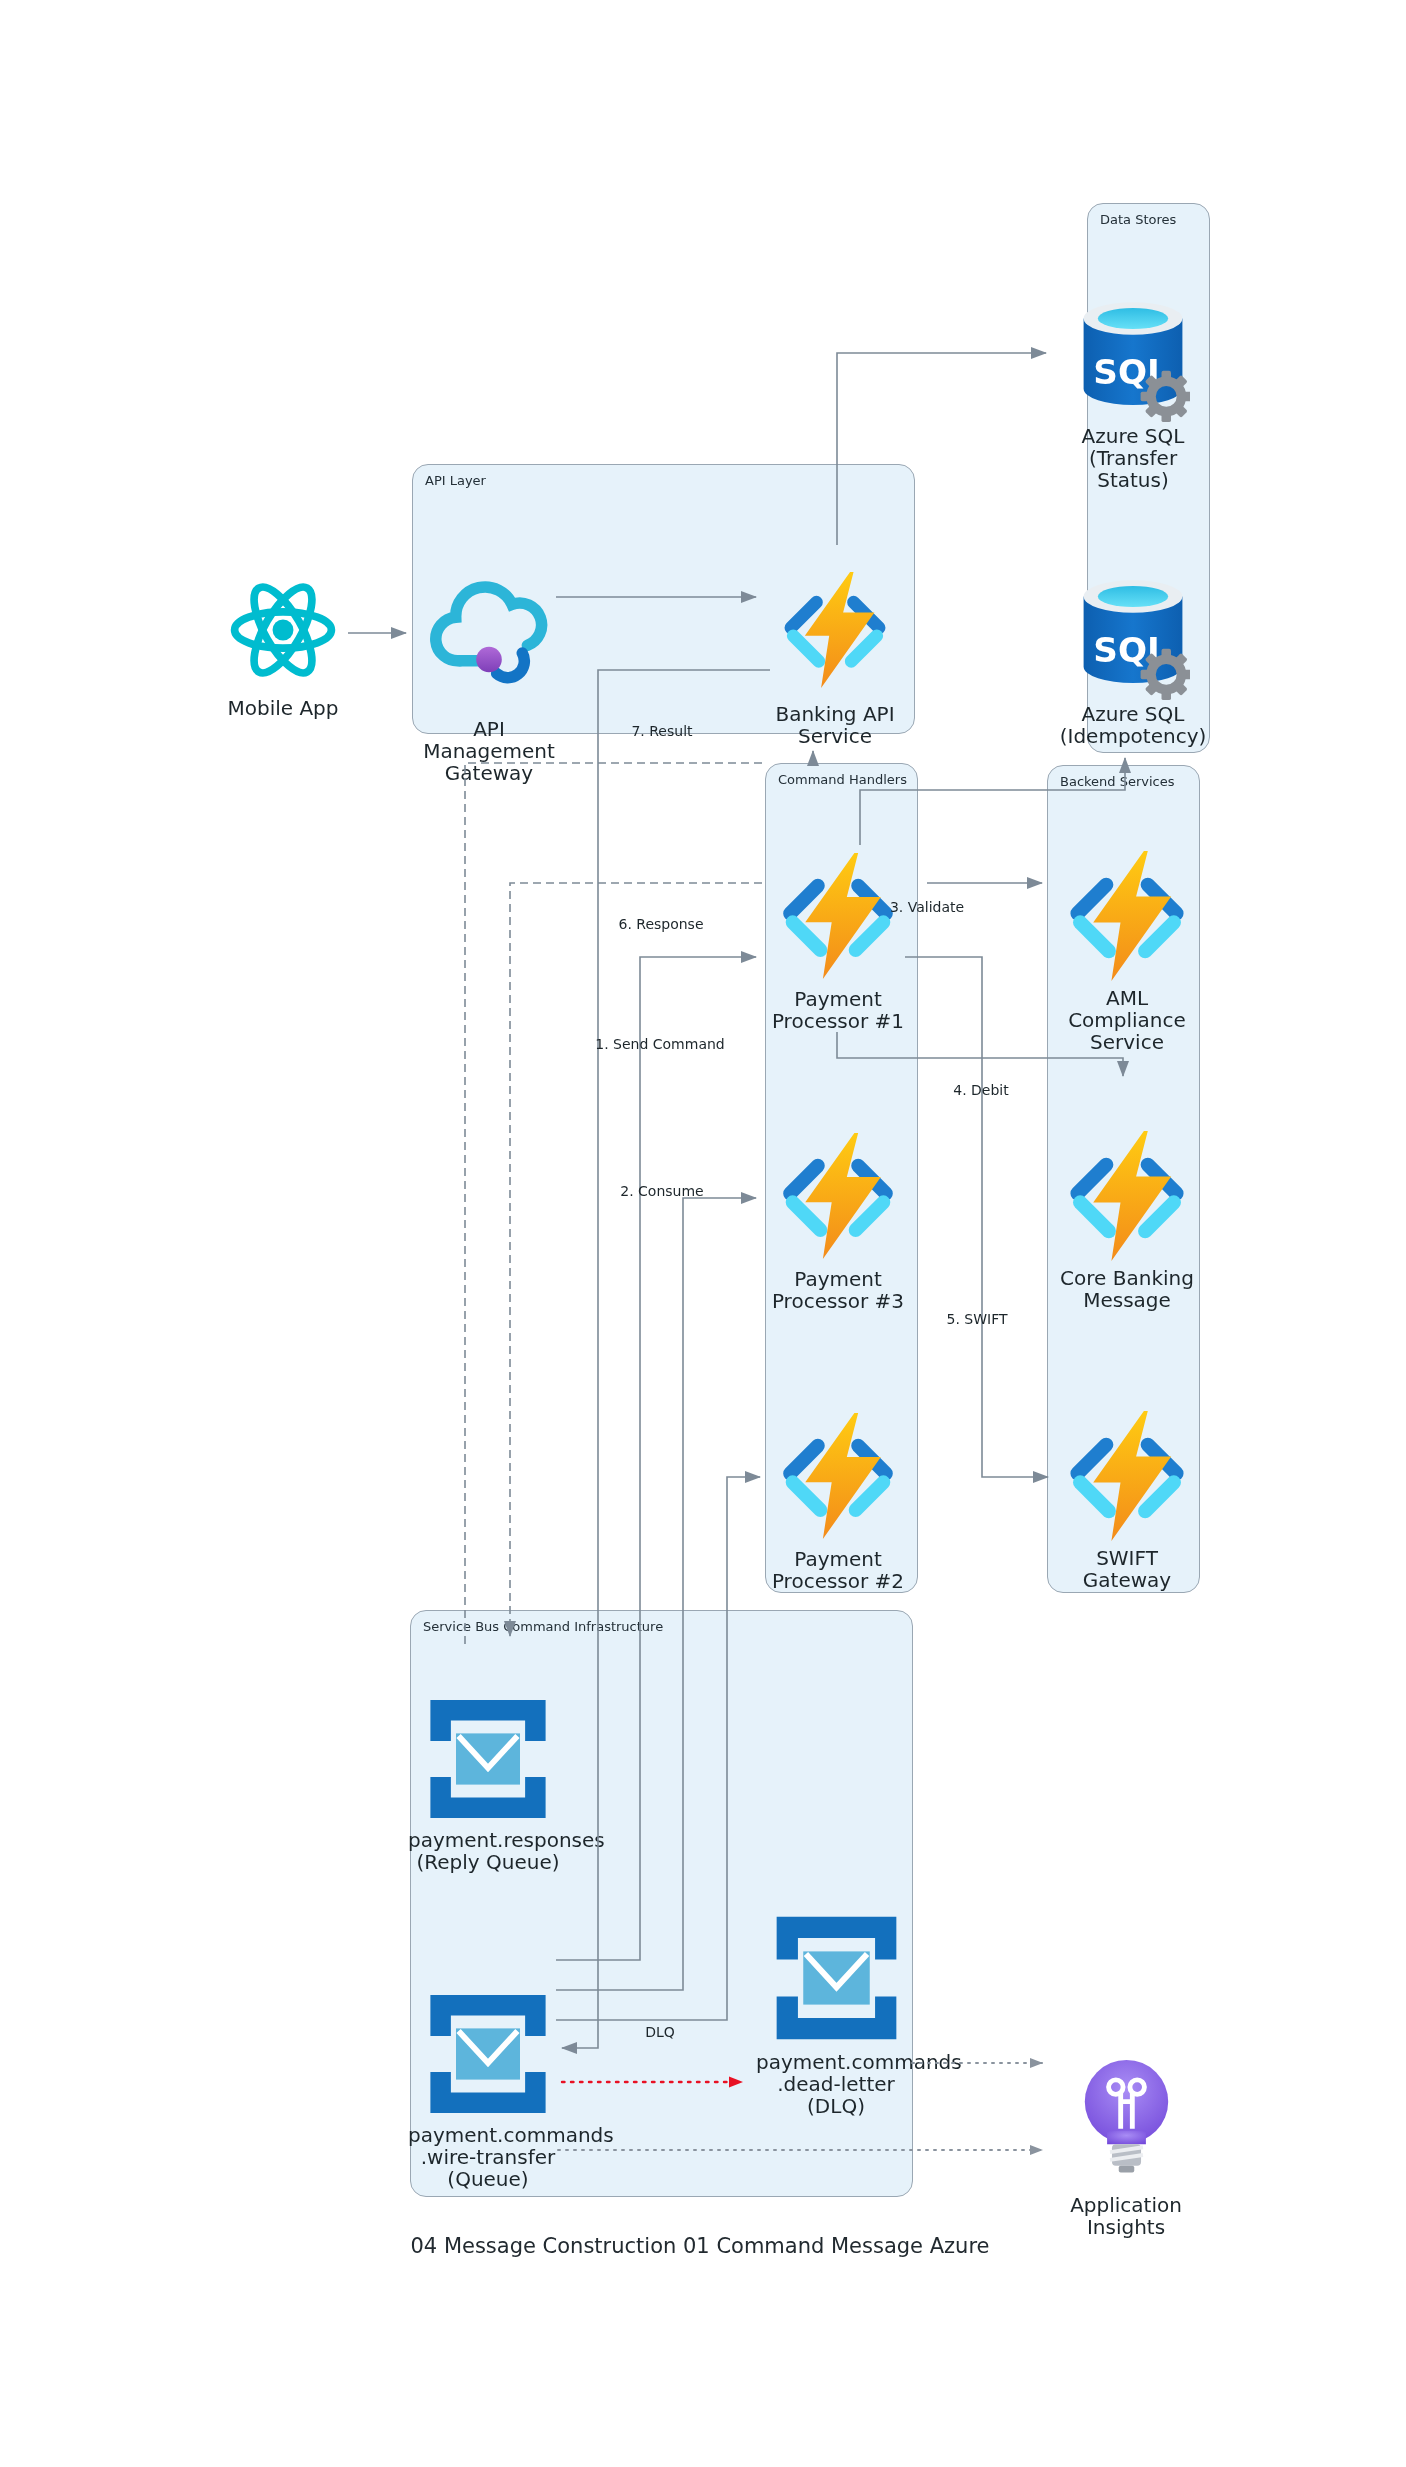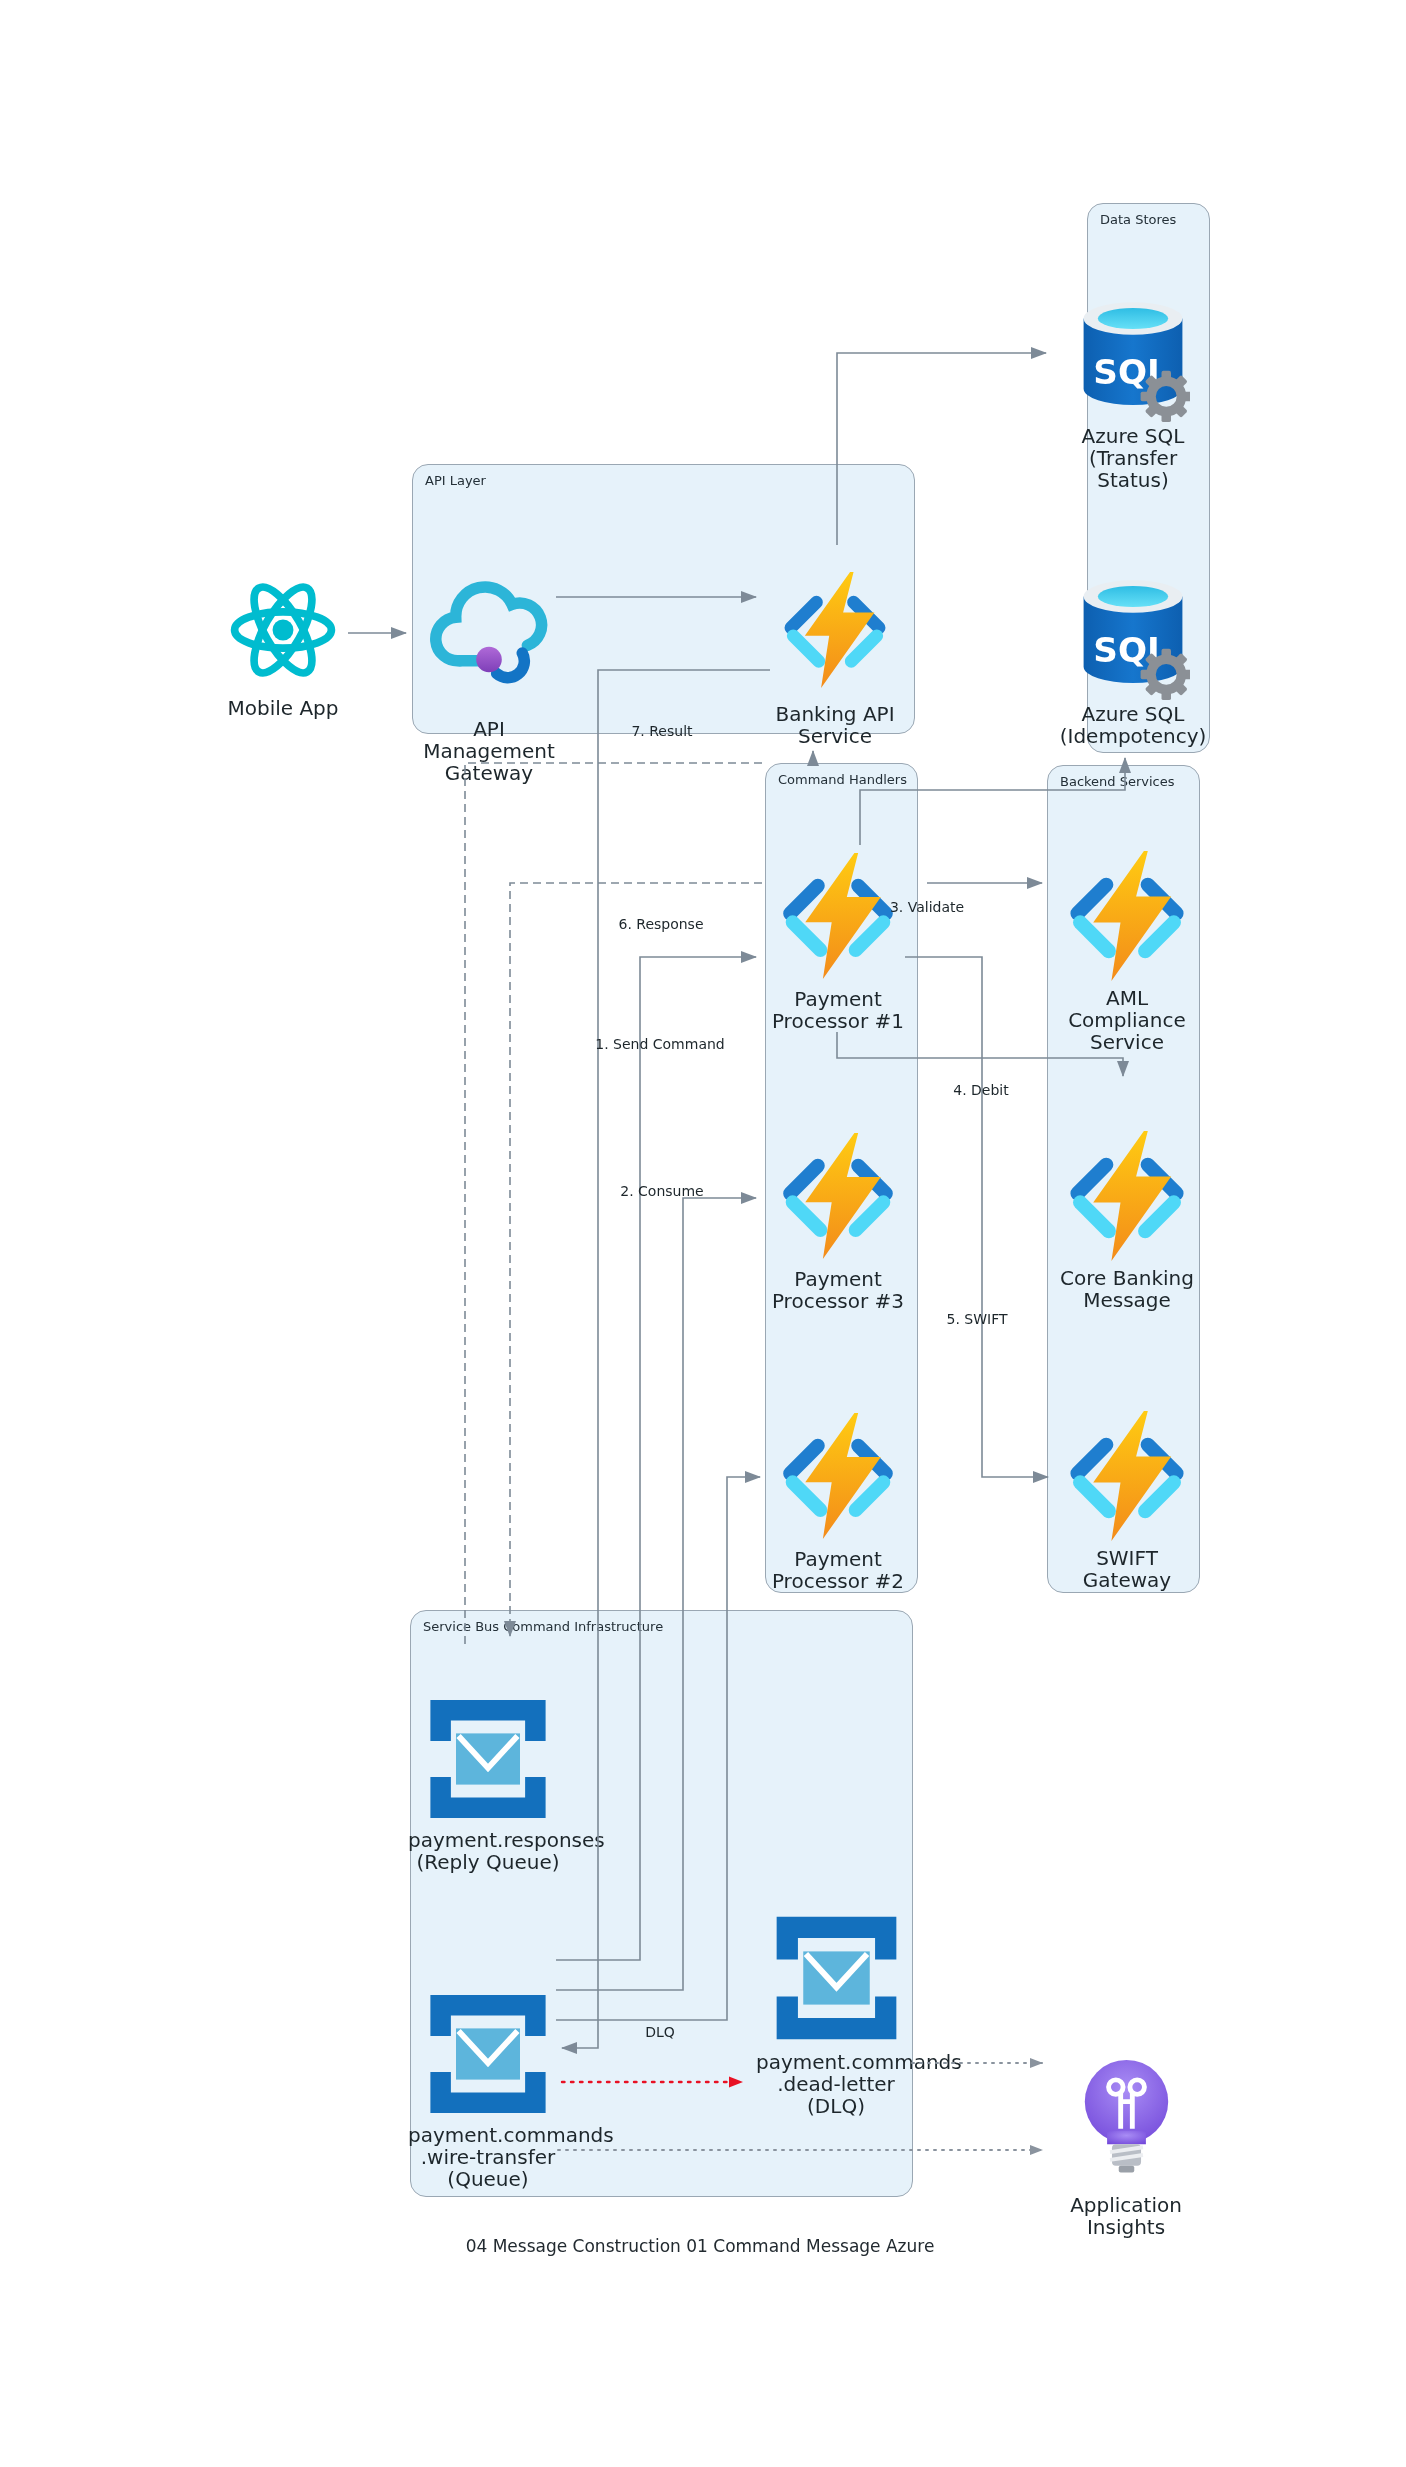--- a/index.html
+++ b/index.html
@@ -9,21 +9,21 @@
   .container .ctitle{padding:8px 12px;font-size:13px;color:#243038;white-space:nowrap;}
   .edges{position:absolute;left:0;top:0;z-index:2;}
   .node{position:absolute;width:160px;text-align:center;}
   .node svg{display:block;margin:0 auto;}
   .nlabel{margin-top:12px;font-size:20px;line-height:22px;white-space:pre-line;color:#1d262b;}
   .n-sql .nlabel{margin-top:2px;}
   .n-queue .nlabel{margin-top:6px;}
   .n-bulb .nlabel{margin-top:8px;}
   .elabel{position:absolute;transform:translate(-50%,-50%);font-size:14px;white-space:nowrap;color:#1d262b;z-index:3;}
   .caption{position:absolute;left:700px;top:2246px;transform:translate(-50%,-50%);
-           font-size:17px;color:#222a30;white-space:nowrap;z-index:3;}
+           font-size:21px;color:#222a30;white-space:nowrap;z-index:3;}
 </style>
 </head>
 <body>
 
 <div class="canvas">
 
   <svg width="0" height="0" style="position:absolute" aria-hidden="true">
     <defs>
       <linearGradient id="gBolt" x1="0" y1="0" x2="0" y2="1">
         <stop offset="0" stop-color="#FFCB12"></stop>

